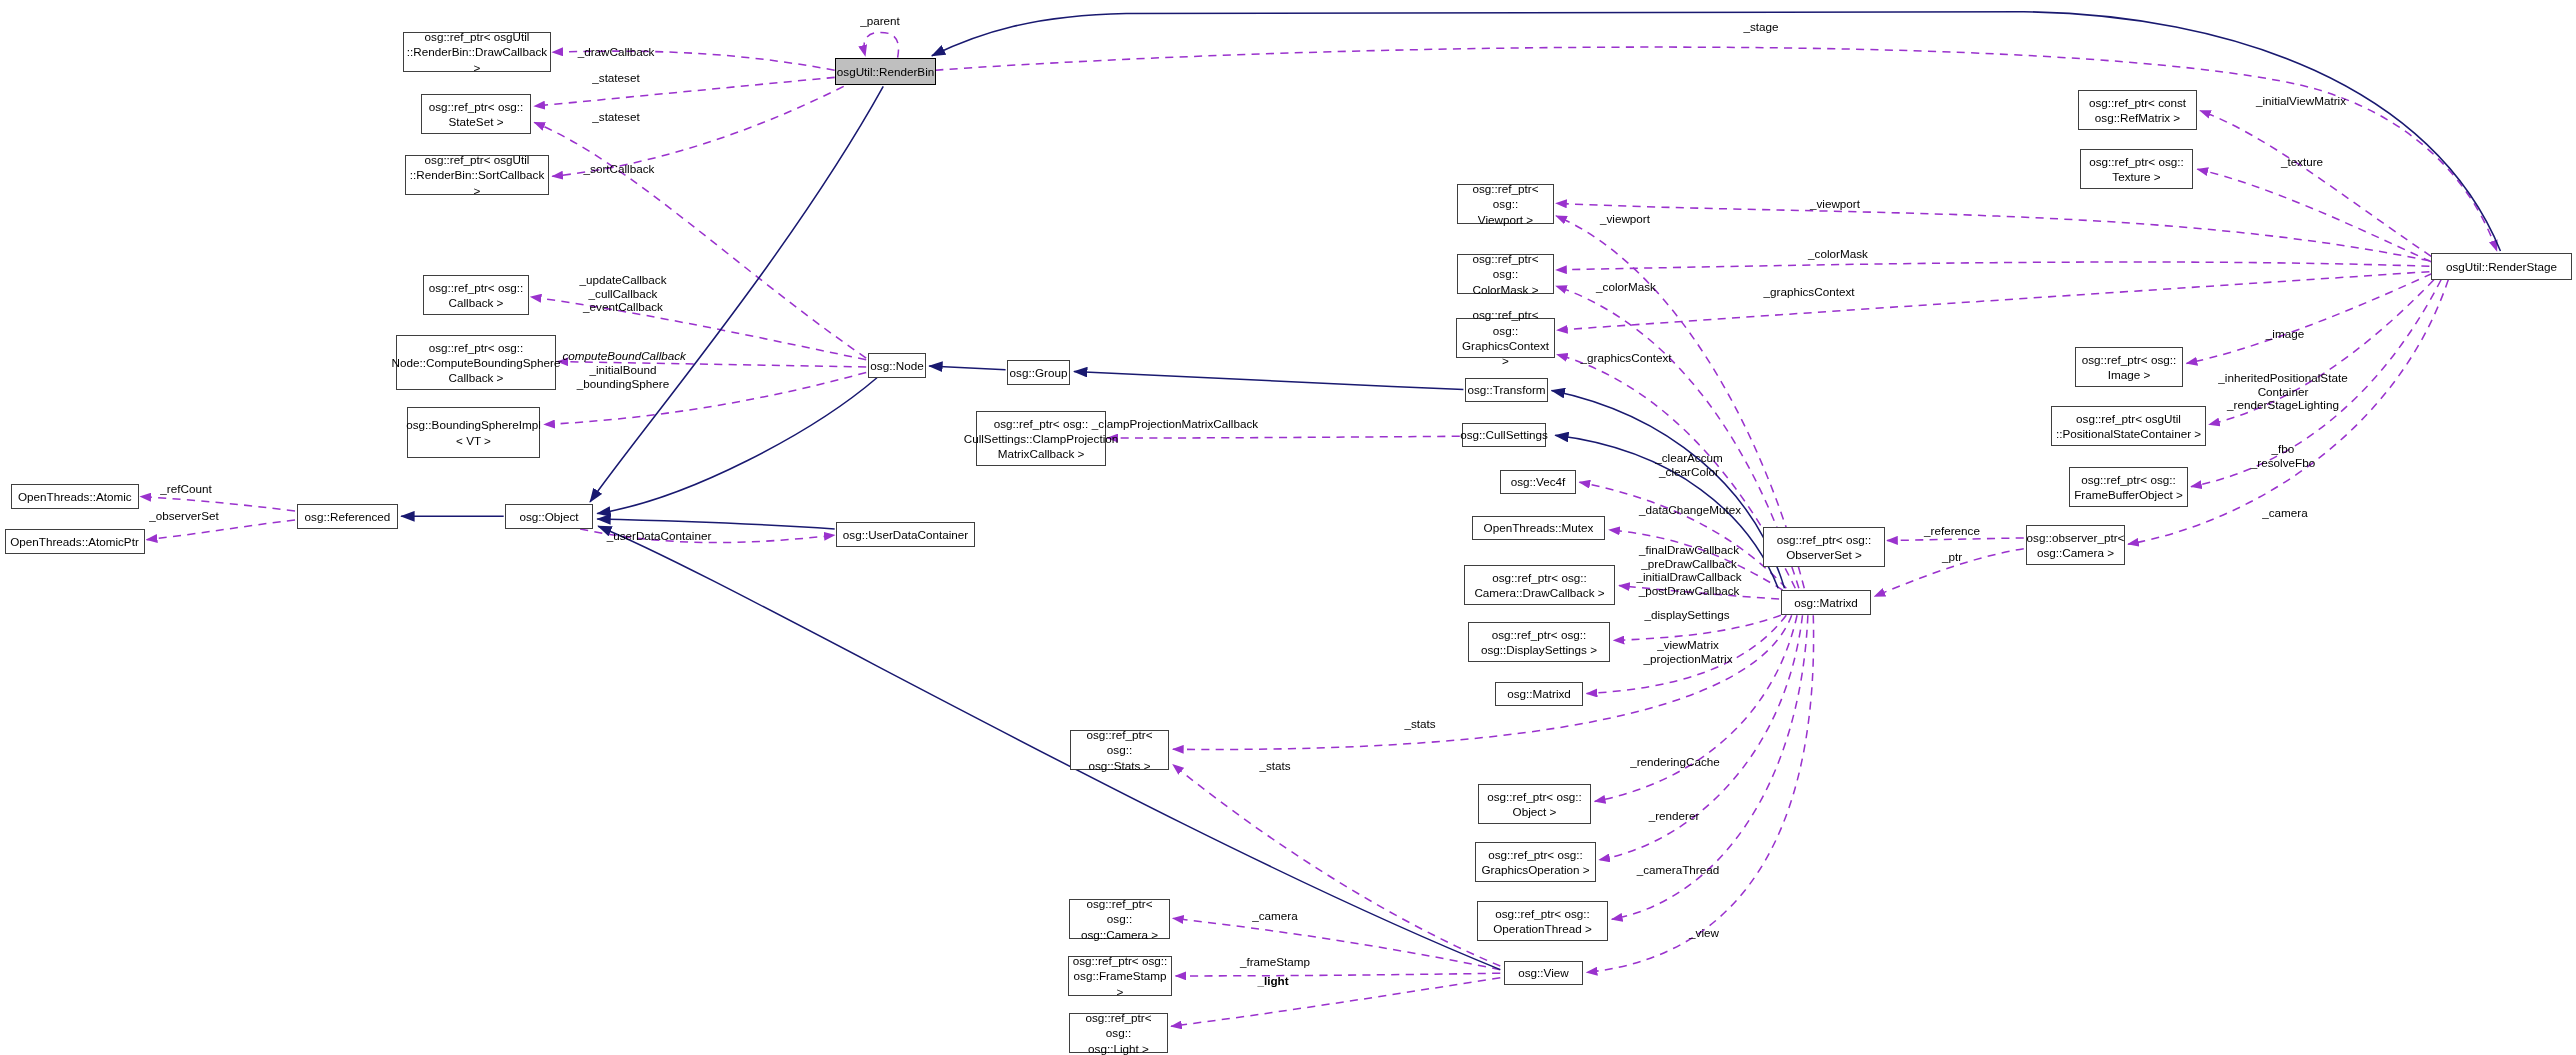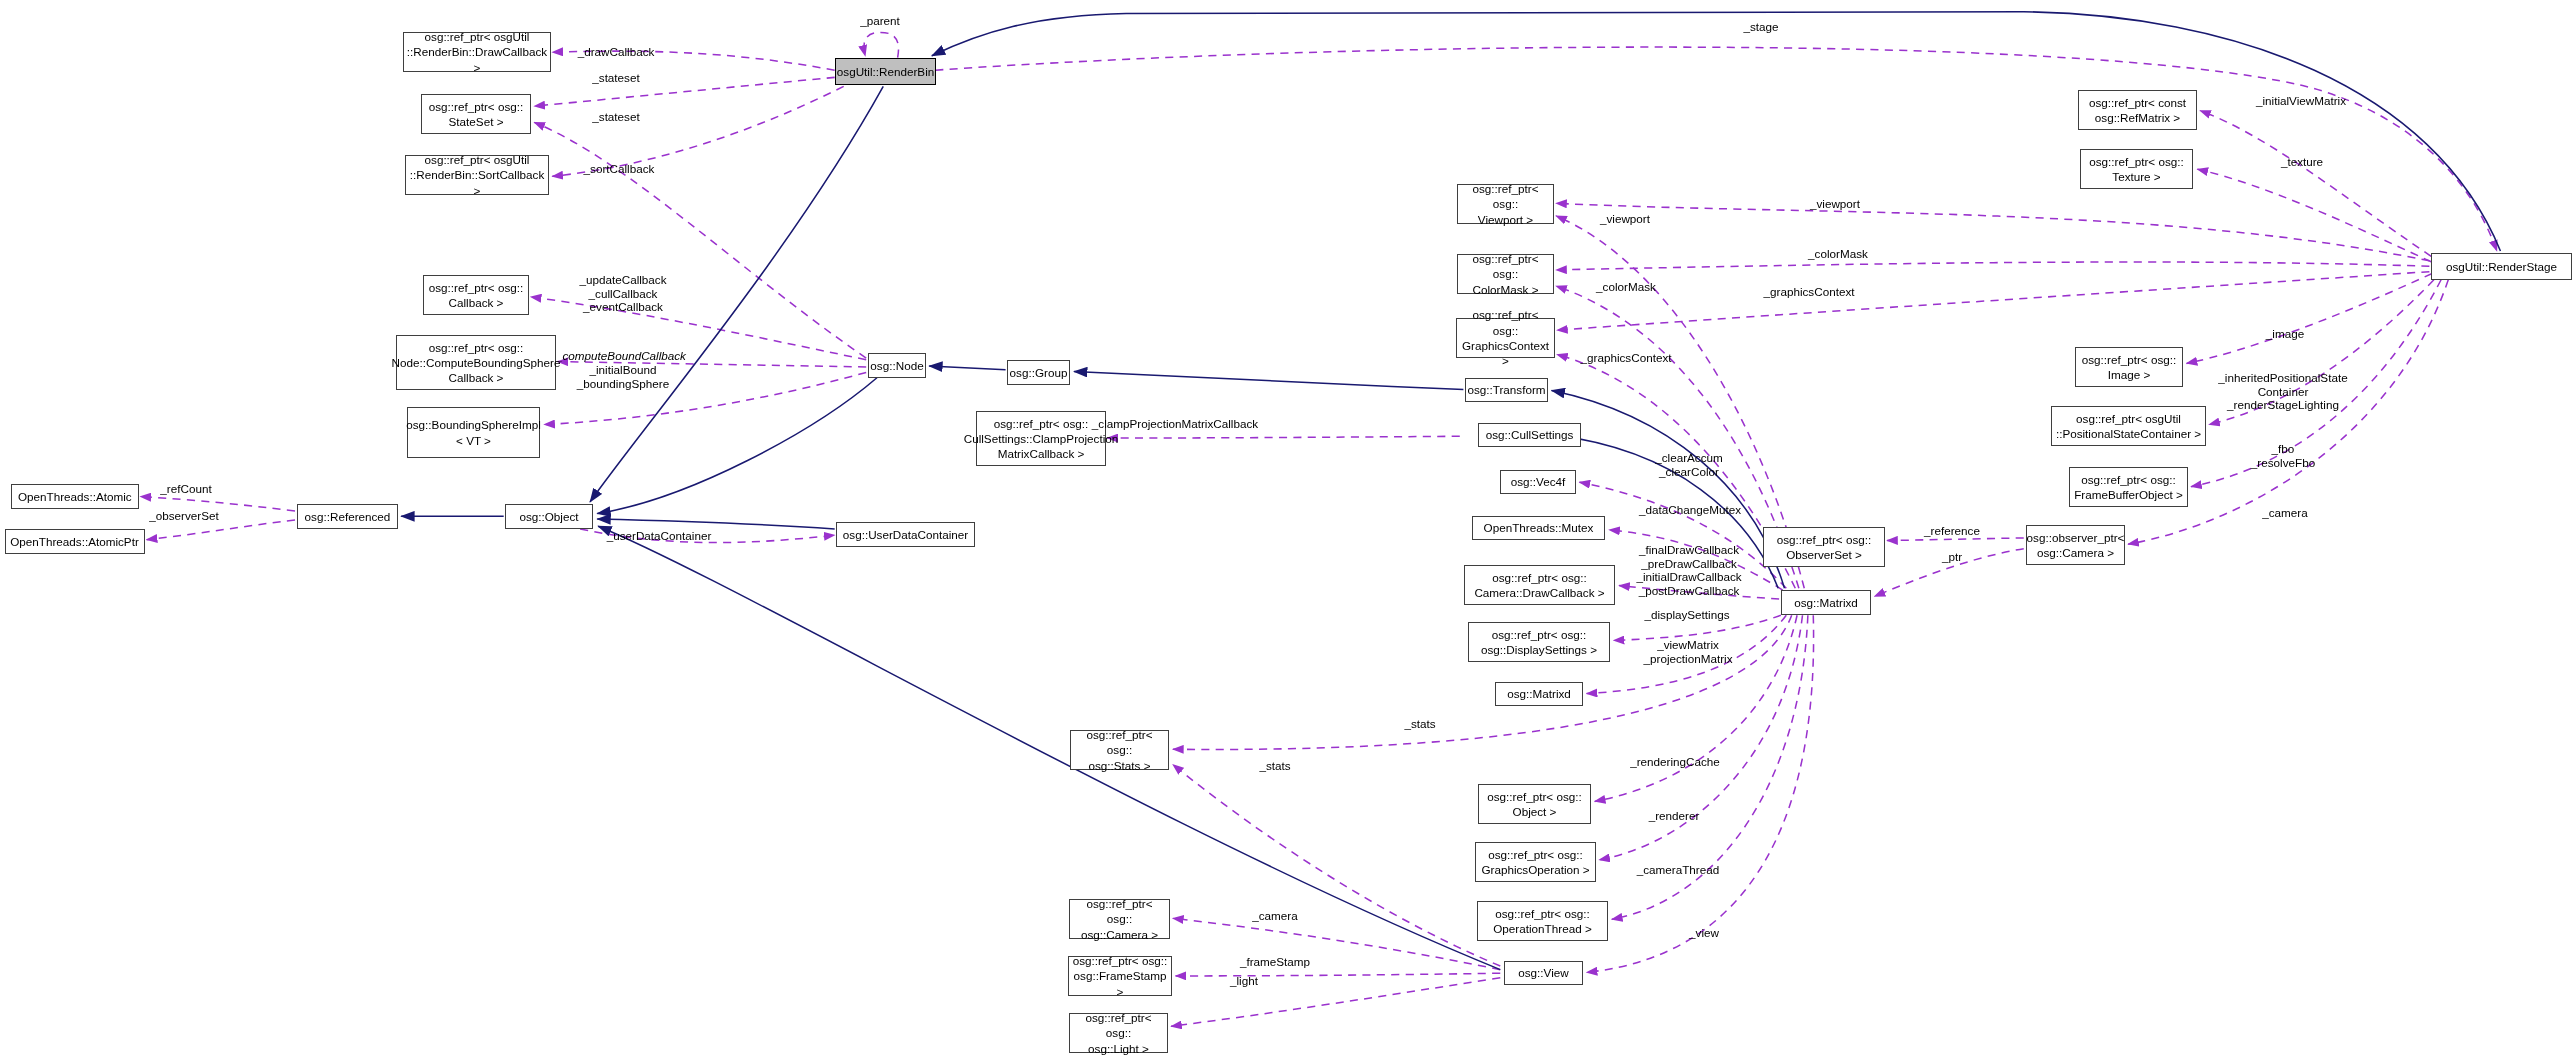--- a/index.html
+++ b/index.html
@@ -124,21 +124,21 @@
     <div class="class-node" style="left: 297px; top: 504px; width: 101px; height: 25px;">osg::Referenced</div>
     <div class="class-node" style="left: 505px; top: 504px; width: 88px; height: 25px;">osg::Object</div>
     <div class="class-node" style="left: 836px; top: 522px; width: 139px; height: 25px;">osg::UserDataContainer</div>
     <div class="class-node highlight" style="left: 835px; top: 58px; width: 101px; height: 27px;">osgUtil::RenderBin</div>
     <div class="class-node" style="left: 868px; top: 353px; width: 58px; height: 25px;">osg::Node</div>
     <div class="class-node" style="left: 1007px; top: 360px; width: 63px; height: 25px;">osg::Group</div>
     <div class="class-node" style="left: 976px; top: 411px; width: 130px; height: 55px;">osg::ref_ptr&lt; osg::
 CullSettings::ClampProjection
 MatrixCallback &gt;</div>
     <div class="class-node" style="left: 1465px; top: 378px; width: 83px; height: 24px;">osg::Transform</div>
-    <div class="class-node" style="left: 1462px; top: 423px; width: 103px; height: 24px; margin-left: 16px;">osg::CullSettings</div>
+    <div class="class-node" style="left: 1462px; top: 423px; width: 84px; height: 24px;">osg::CullSettings</div>
     <div class="class-node" style="left: 1457px; top: 184px; width: 97px; height: 40px;">osg::ref_ptr&lt; osg::
 Viewport &gt;</div>
     <div class="class-node" style="left: 1457px; top: 254px; width: 97px; height: 40px;">osg::ref_ptr&lt; osg::
 ColorMask &gt;</div>
     <div class="class-node" style="left: 1456px; top: 318px; width: 99px; height: 40px;">osg::ref_ptr&lt; osg::
 GraphicsContext &gt;</div>
     <div class="class-node" style="left: 1500px; top: 470px; width: 76px; height: 24px;">osg::Vec4f</div>
     <div class="class-node" style="left: 1472px; top: 516px; width: 133px; height: 24px;">OpenThreads::Mutex</div>
     <div class="class-node" style="left: 1464px; top: 565px; width: 151px; height: 40px;">osg::ref_ptr&lt; osg::
 Camera::DrawCallback &gt;</div>
@@ -220,15 +220,15 @@
     <div class="edge-label" style="left: 1688px; top: 638px;">_viewMatrix
 _projectionMatrix</div>
     <div class="edge-label" style="left: 1420px; top: 717px;">_stats</div>
     <div class="edge-label" style="left: 1275px; top: 759px;">_stats</div>
     <div class="edge-label" style="left: 1675px; top: 755px;">_renderingCache</div>
     <div class="edge-label" style="left: 1674px; top: 809px;">_renderer</div>
     <div class="edge-label" style="left: 1678px; top: 863px;">_cameraThread</div>
     <div class="edge-label" style="left: 1704px; top: 926px;">_view</div>
     <div class="edge-label" style="left: 1275px; top: 909px;">_camera</div>
     <div class="edge-label" style="left: 1275px; top: 955px;">_frameStamp</div>
-    <div class="edge-label" style="left: 1244px; top: 974px;">_light</div>
+    <div class="edge-label" style="left: 1273px; top: 974px; font-weight: bold;">_light</div>
   </div>
 
 
 </body></html>

